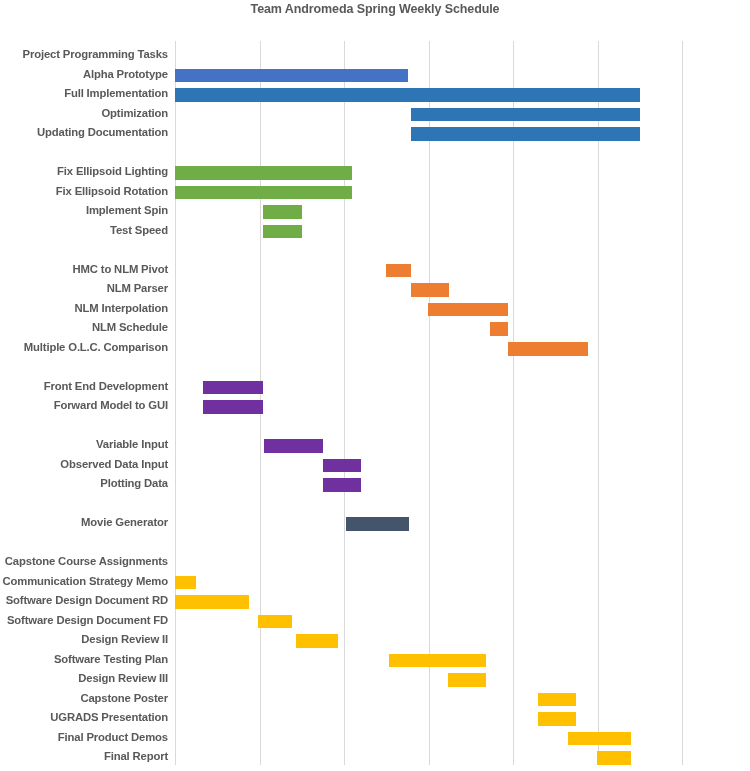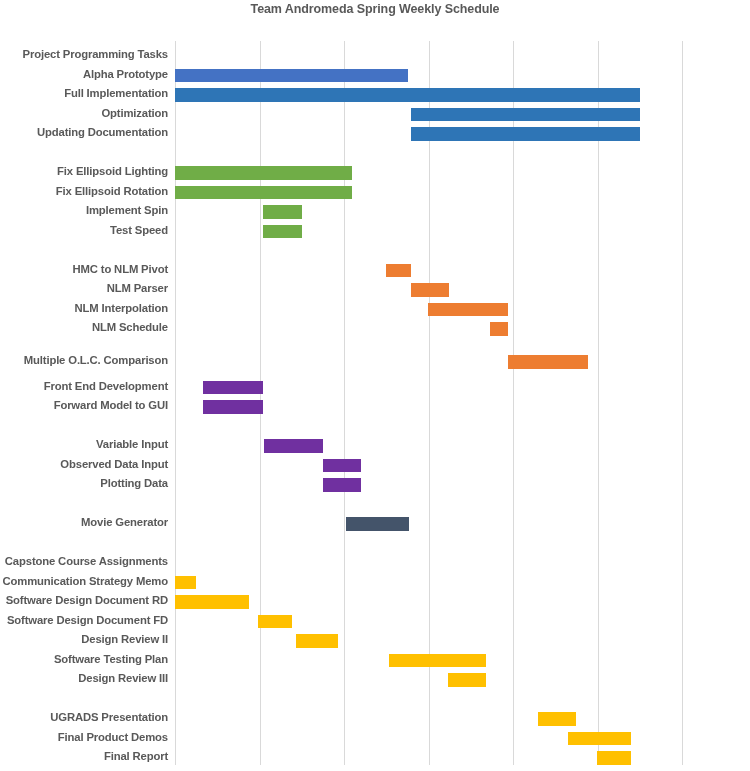--- a/index.html
+++ b/index.html
@@ -183,21 +183,21 @@
         <div class="bar" style="left: 411px; width: 38px; background: rgb(237, 125, 49);"></div>
       </div>
       <div class="row" style="top: 253.5px;">
         <div class="row-label">NLM Interpolation</div>
         <div class="bar" style="left: 428px; width: 80px; background: rgb(237, 125, 49);"></div>
       </div>
       <div class="row" style="top: 273px;">
         <div class="row-label">NLM  Schedule</div>
         <div class="bar" style="left: 490px; width: 18px; background: rgb(237, 125, 49);"></div>
       </div>
-      <div class="row" style="top: 306px;">
+      <div class="row" style="top: 293px;">
         <div class="row-label">Multiple O.L.C. Comparison</div>
         <div class="bar" style="left: 508px; width: 80px; background: rgb(237, 125, 49);"></div>
       </div>
       <div class="row" style="top: 312px;"></div>
       <div class="row" style="top: 331.5px;">
         <div class="row-label">Front End Development</div>
         <div class="bar" style="left: 203px; width: 60px; background: rgb(112, 48, 160);"></div>
       </div>
       <div class="row" style="top: 351px;">
         <div class="row-label">Forward Model to GUI</div>
@@ -241,20 +241,24 @@
         <div class="bar" style="left: 258px; width: 34px; background: rgb(255, 192, 0);"></div>
       </div>
       <div class="row" style="top: 604.5px;">
         <div class="row-label">Software Testing Plan</div>
         <div class="bar" style="left: 389px; width: 97px; background: rgb(255, 192, 0);"></div>
       </div>
       <div class="row" style="top: 624px;">
         <div class="row-label">Design Review III</div>
         <div class="bar" style="left: 448px; width: 38px; background: rgb(255, 192, 0);"></div>
       </div>
+      <div class="row" style="top: 643.5px;">
+        <div class="row-label">Capstone Poster</div>
+        <div class="bar" style="left: 538px; width: 38px; background: rgb(255, 192, 0);"></div>
+      </div>
       <div class="row" style="top: 663px;">
         <div class="row-label">UGRADS Presentation</div>
         <div class="bar" style="left: 538px; width: 38px; background: rgb(255, 192, 0);"></div>
       </div>
       <div class="row" style="top: 682.5px;">
         <div class="row-label">Final Product Demos</div>
         <div class="bar" style="left: 568px; width: 63px; background: rgb(255, 192, 0);"></div>
       </div>
       <div class="row" style="top: 702px;">
         <div class="row-label">Final Report</div>

